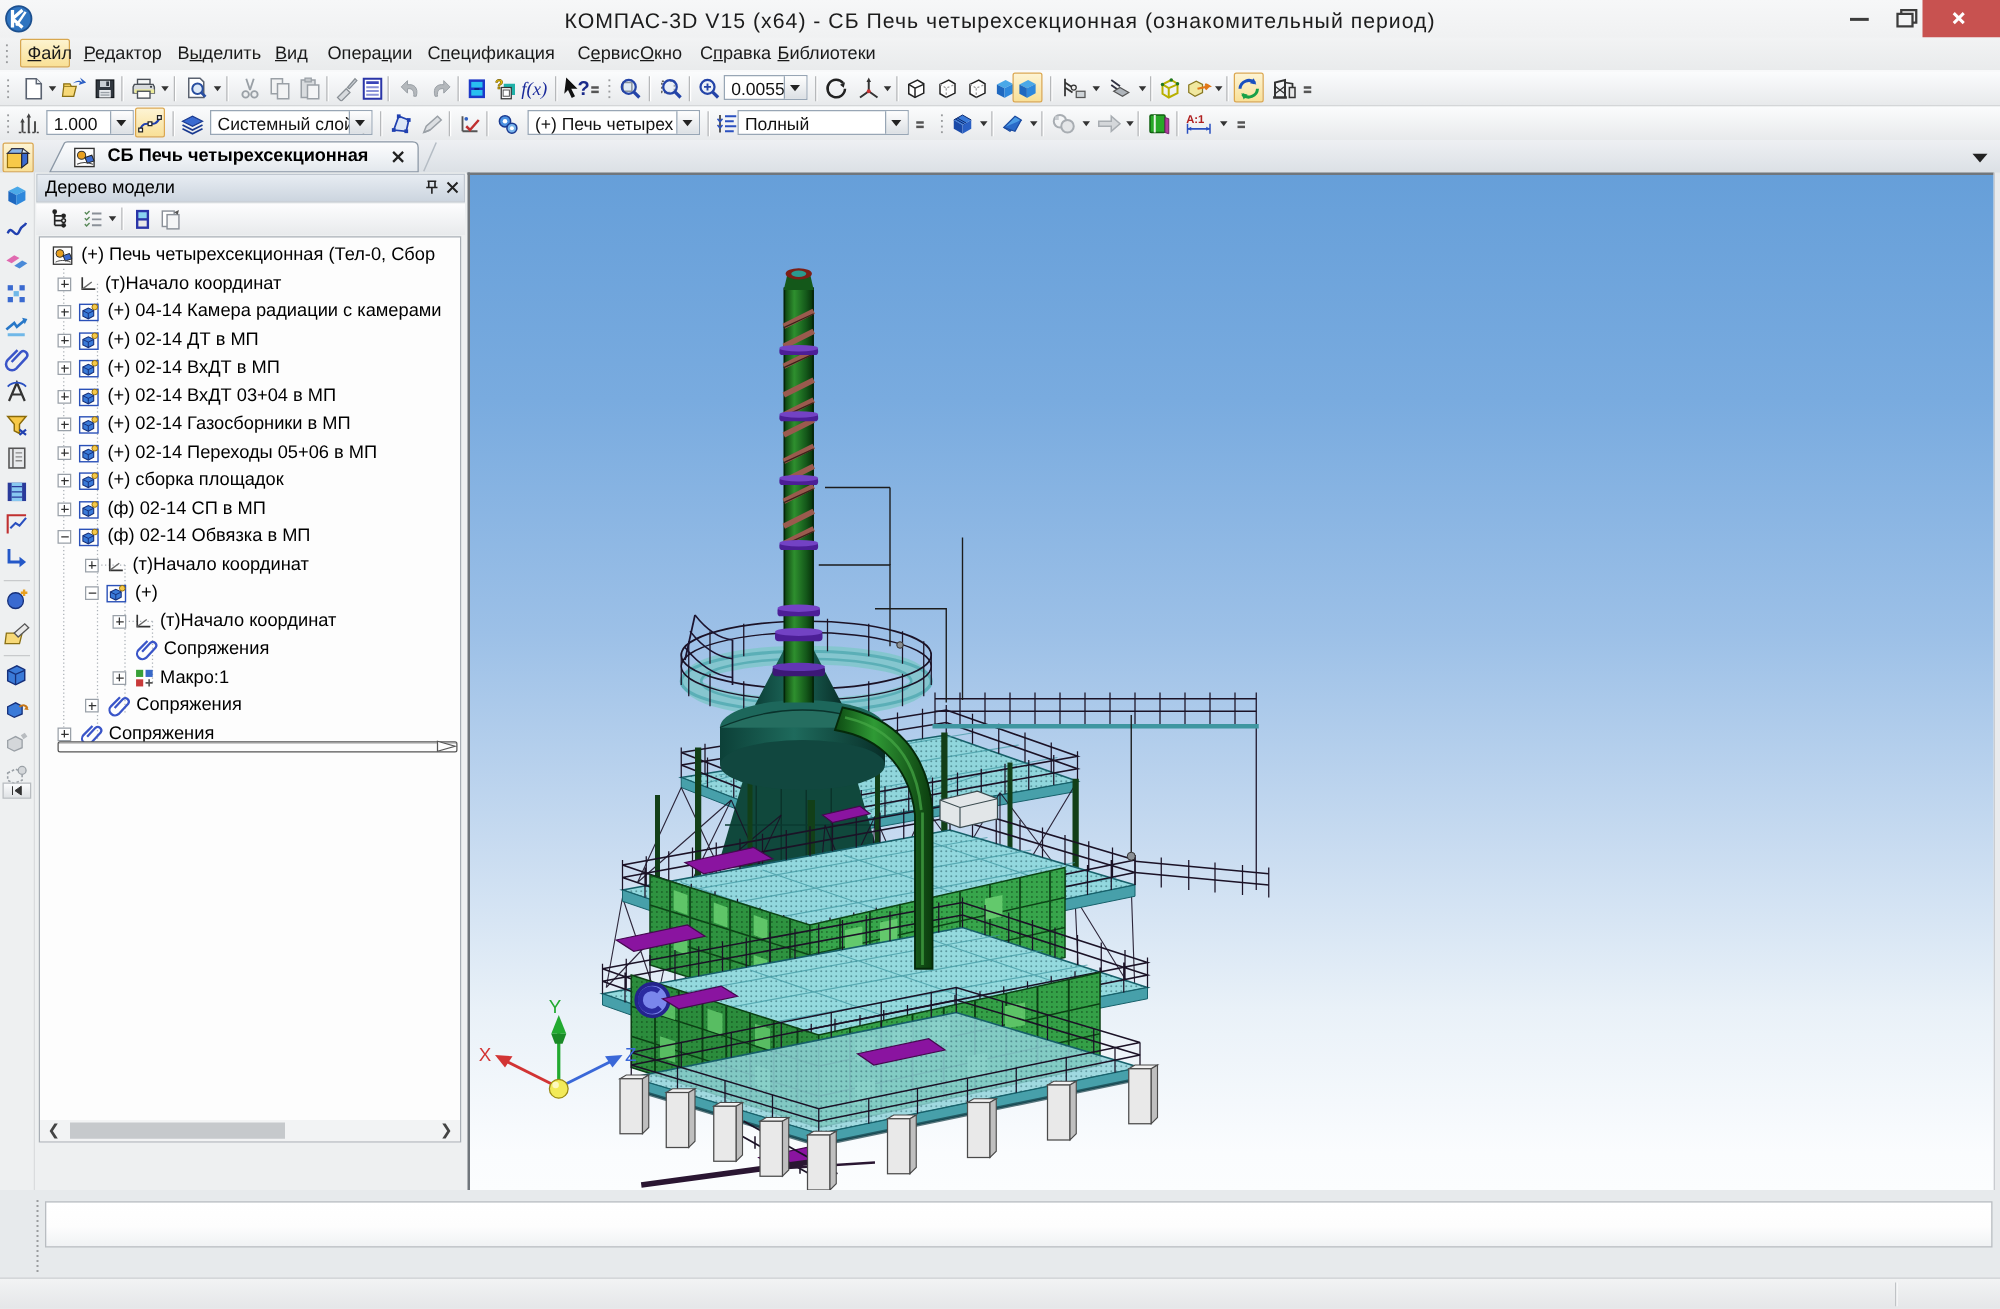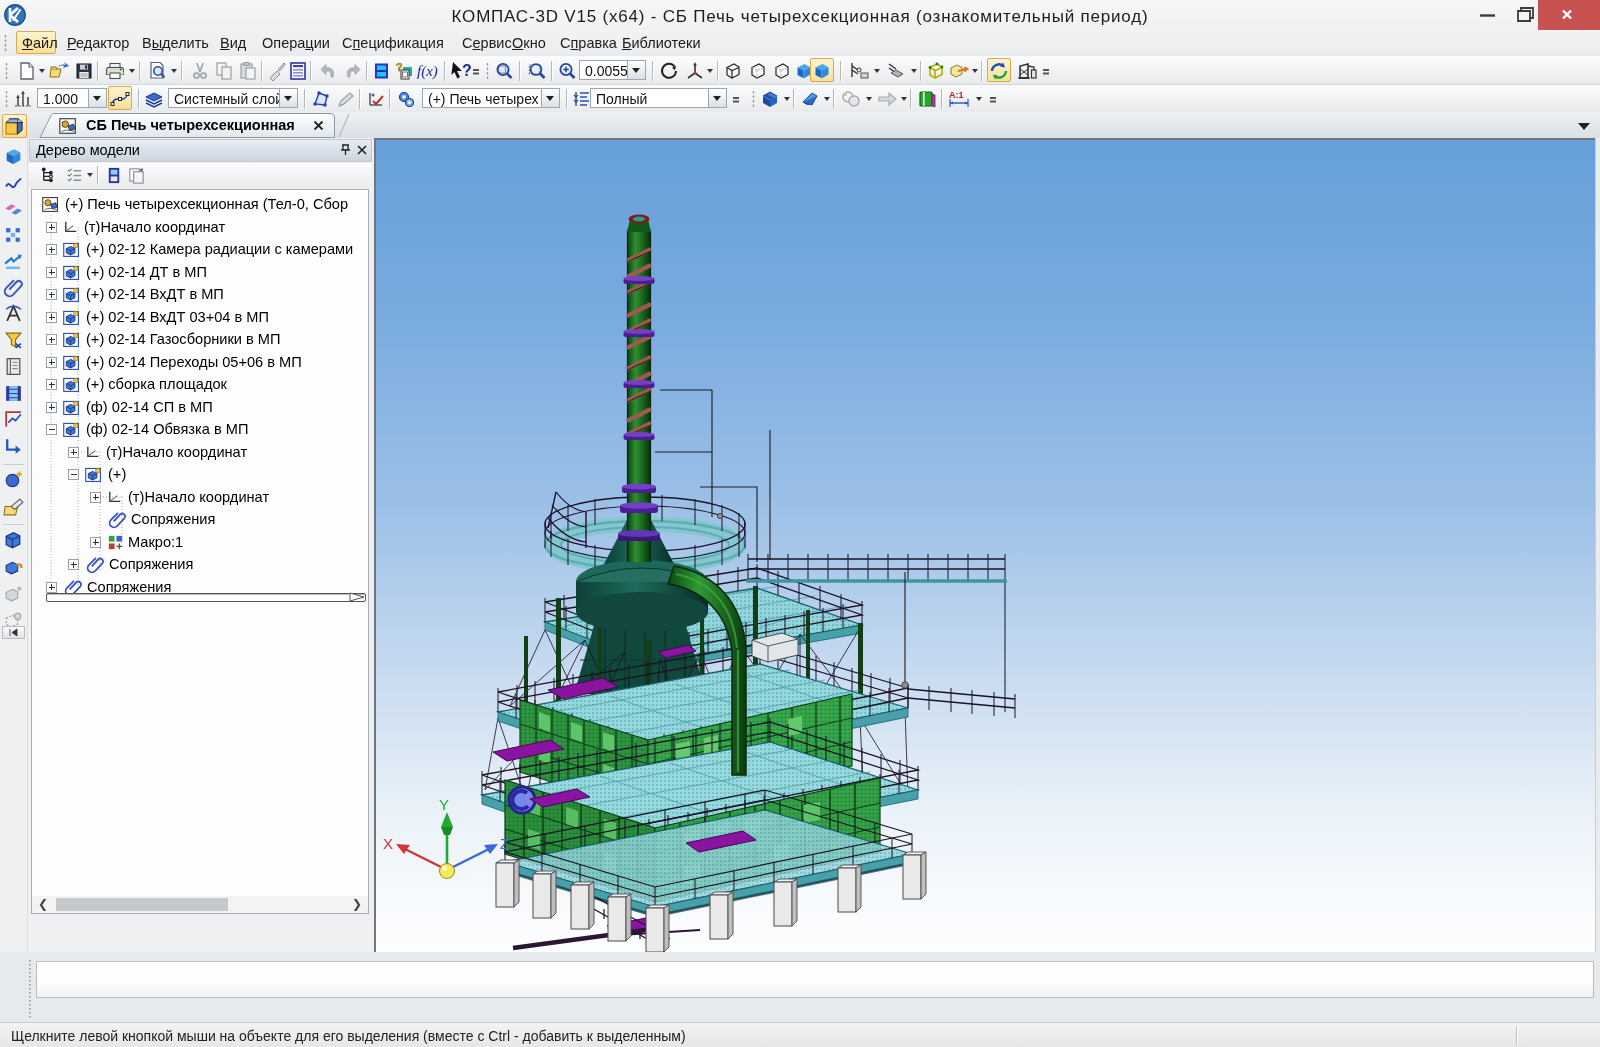--- a/index.html
+++ b/index.html
@@ -803,21 +803,21 @@
       <svg class="ti" style="left:34px" viewBox="0 0 20 20">
         <use href="#origin"></use>
       </svg>
       <span style="position:absolute;left:56px;top:2px">(т)Начало координат</span>
     </div>
  <div class="row" style="top:101px">
       <i class="eb pl" style="left:18px;top:5px"></i>
       <svg class="ti" style="left:34px" viewBox="0 0 22 22">
         <use href="#part3d"></use>
       </svg>
-      <span style="position:absolute;left:58px;top:2px">(+) 02-12 Камера радиации с камерами</span>
+      <span style="position:absolute;left:58px;top:2px">(+) 04-14 Камера радиации с камерами</span>
     </div>
  <div class="row" style="top:123.5px">
       <i class="eb pl" style="left:18px;top:5px"></i>
       <svg class="ti" style="left:34px" viewBox="0 0 22 22">
         <use href="#part3d"></use>
       </svg>
       <span style="position:absolute;left:58px;top:2px">(+) 02-14 ДТ в МП</span>
     </div>
  <div class="row" style="top:146px">
       <i class="eb pl" style="left:18px;top:5px"></i>
@@ -1180,15 +1180,14 @@
 </g>
 </svg>
 <div class="abs" style="left:1595px;top:138px;width:5px;height:814px;background:#e9ebed;border-left:1px solid #c9ccd0;"></div>
 <div class="abs bottombar">
     <div class="propbox"></div>
 <svg class="s" style="left:27px;top:8px" width="6" height="60" viewBox="0 0 6 60">
       <line x1="3" y1="0" x2="3" y2="60" stroke="#9a9c9e" stroke-width="1.6" stroke-dasharray="1.5 2.5"></line>
     </svg>
 </div>
 <div class="abs statusbar">
-    <span style="position:absolute;left:11px;top:5px">Щелкните левой кнопкой мыши на объекте для его выделения (вместе с Ctrl - добавить к выделенным)</span>
 <div style="position:absolute;left:1516px;top:3px;width:1px;height:19px;background:#c0c3c6;box-shadow:1px 0 0 #fff;"></div>
   </div>
 
 </body></html>

